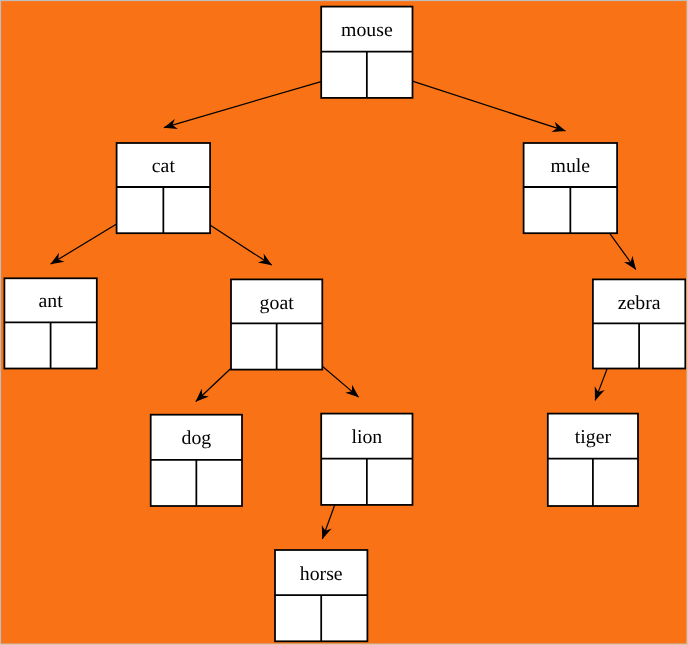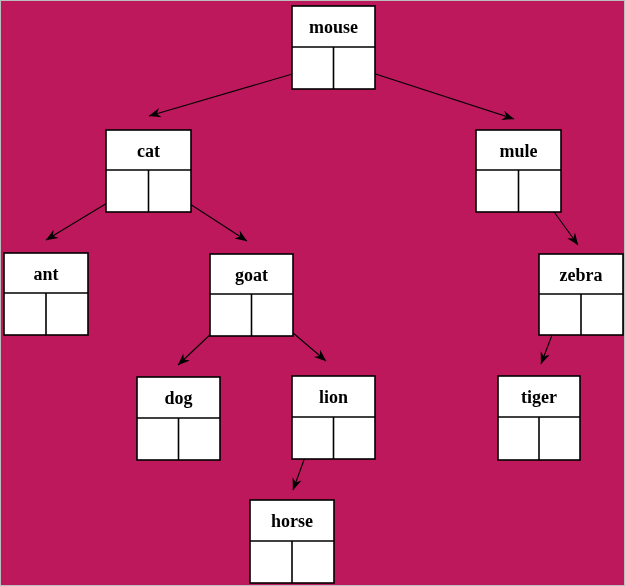--- a/index.html
+++ b/index.html
@@ -6,23 +6,22 @@
     margin: 0;
     padding: 0;
     background: #ffffff;
     font-family: "Liberation Serif", "DejaVu Serif", serif;
   }
   .page {
     position: relative;
     width: 623px;
     height: 584px;
     border: 1px solid #bdbdbd;
-    background: #be185d;
+    background: #f97316;
     overflow: hidden;
-    font-weight: bold;
   }
   svg { display: block; }
   .node-label {
     font-family: "Liberation Serif", "DejaVu Serif", serif;
     fill: #000000;
   }
 </style>
 </head>
 <body>
 

